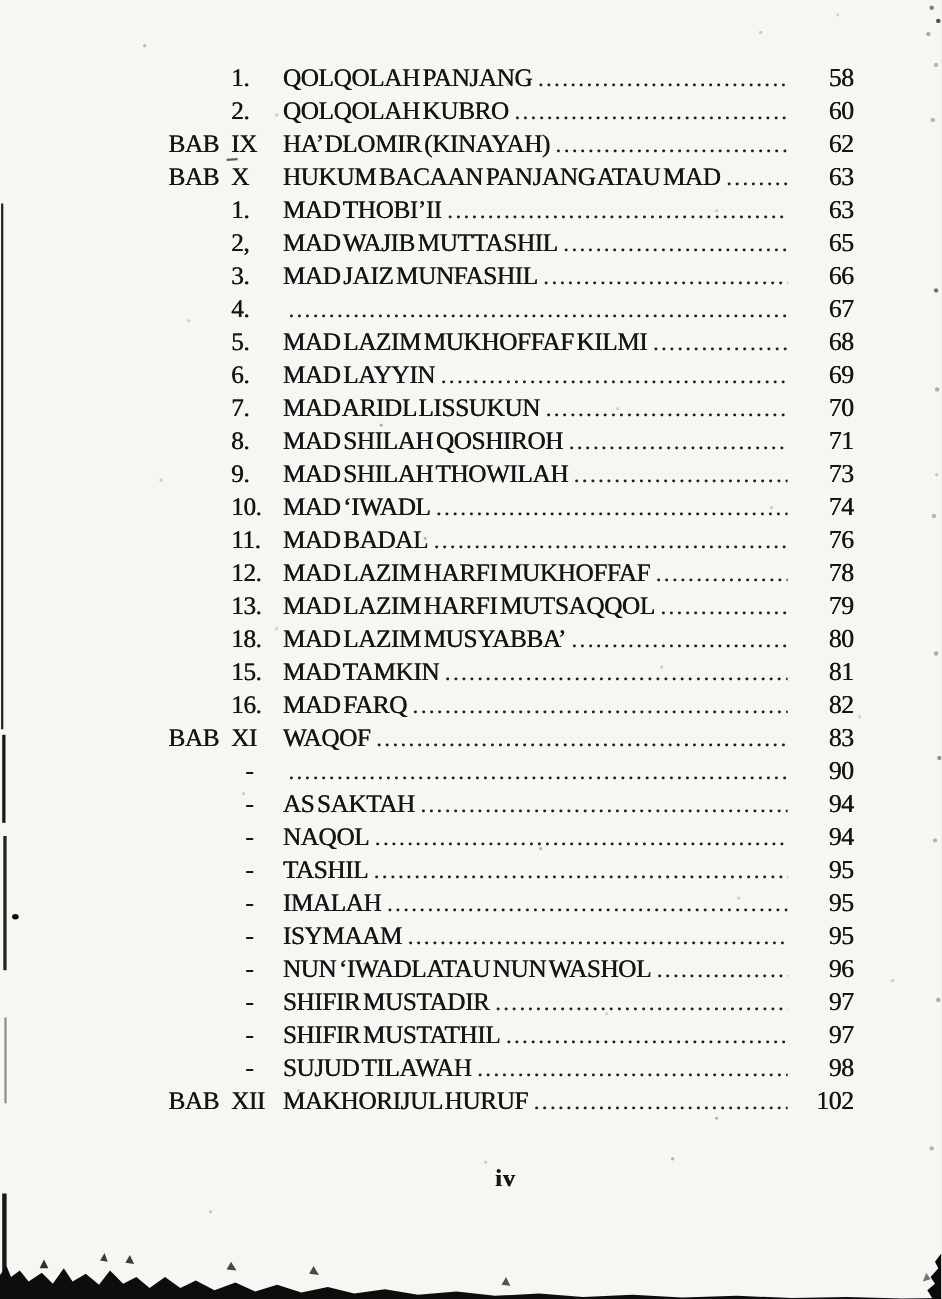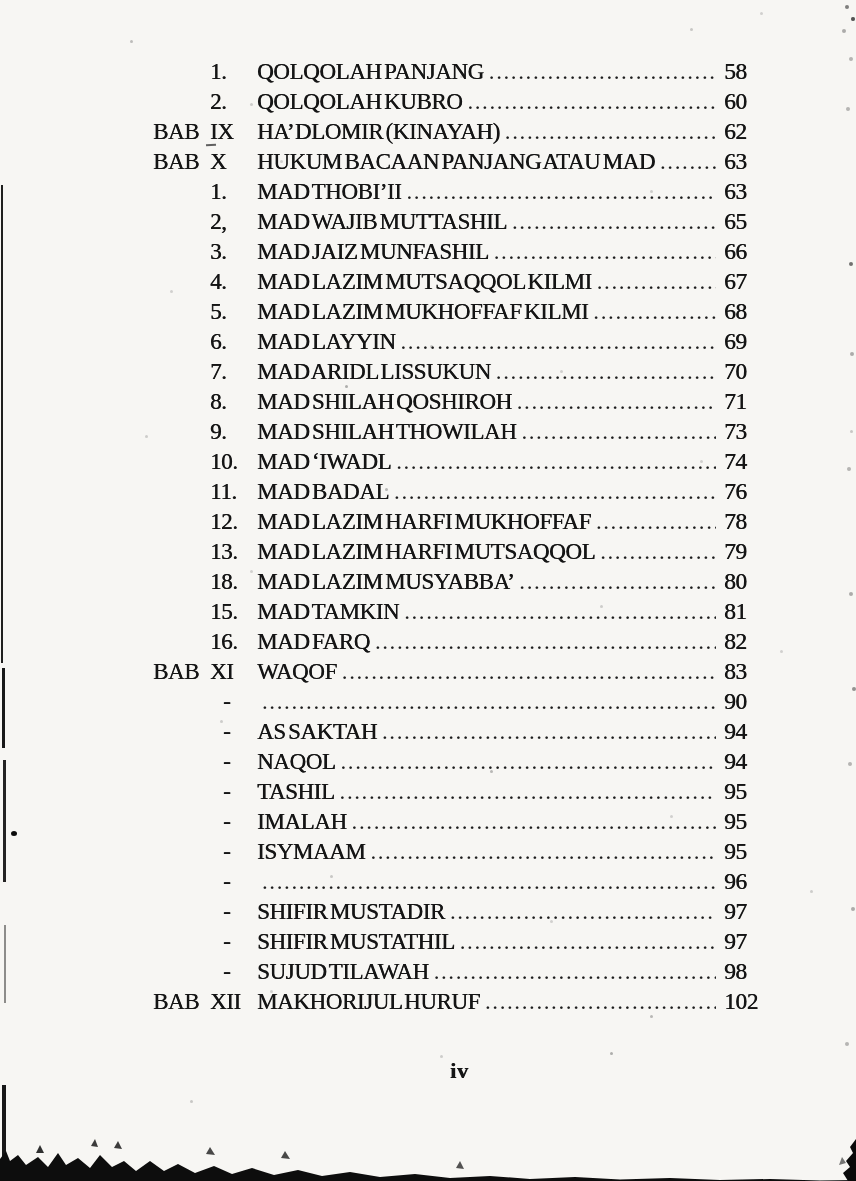--- a/index.html
+++ b/index.html
@@ -40,21 +40,21 @@
     letter-spacing:1.6px;
     text-shadow:none;
     color:#1d1d1d;
   }
   .leader::after{
     content:"......................................................................................................................................";
   }
   .page{
     flex:0 0 52px;
     width:52px;
-    text-align:left;
+    text-align:right;
     font-size:23.5px;
   }
   
   #folio{
     position:absolute;
     top:1058px; left:450px;
     font-size:22px;
     font-weight:bold;
     letter-spacing:1px;
     text-shadow:0.4px 0 0 currentColor;
@@ -196,21 +196,20 @@
       <span class="bab"></span>
       <span class="num">3.</span>
       <span class="title">MAD JAIZ MUNFASHIL</span>
       <span class="leader"></span>
       <span class="page">66</span>
     </div>
 
     <div class="row">
       <span class="bab"></span>
       <span class="num">4.</span>
-      <span class="title">MAD LAZIM MUTSAQQOL KILMI</span>
       <span class="leader"></span>
       <span class="page">67</span>
     </div>
 
     <div class="row">
       <span class="bab"></span>
       <span class="num">5.</span>
       <span class="title">MAD LAZIM MUKHOFFAF KILMI</span>
       <span class="leader"></span>
       <span class="page">68</span>
@@ -355,20 +354,21 @@
       <span class="bab"></span>
       <span class="num dash">-</span>
       <span class="title">ISYMAAM</span>
       <span class="leader"></span>
       <span class="page">95</span>
     </div>
 
     <div class="row">
       <span class="bab"></span>
       <span class="num dash">-</span>
+      <span class="title">NUN ‘IWADL ATAU NUN WASHOL</span>
       <span class="leader"></span>
       <span class="page">96</span>
     </div>
 
     <div class="row">
       <span class="bab"></span>
       <span class="num dash">-</span>
       <span class="title">SHIFIR MUSTADIR</span>
       <span class="leader"></span>
       <span class="page">97</span>

